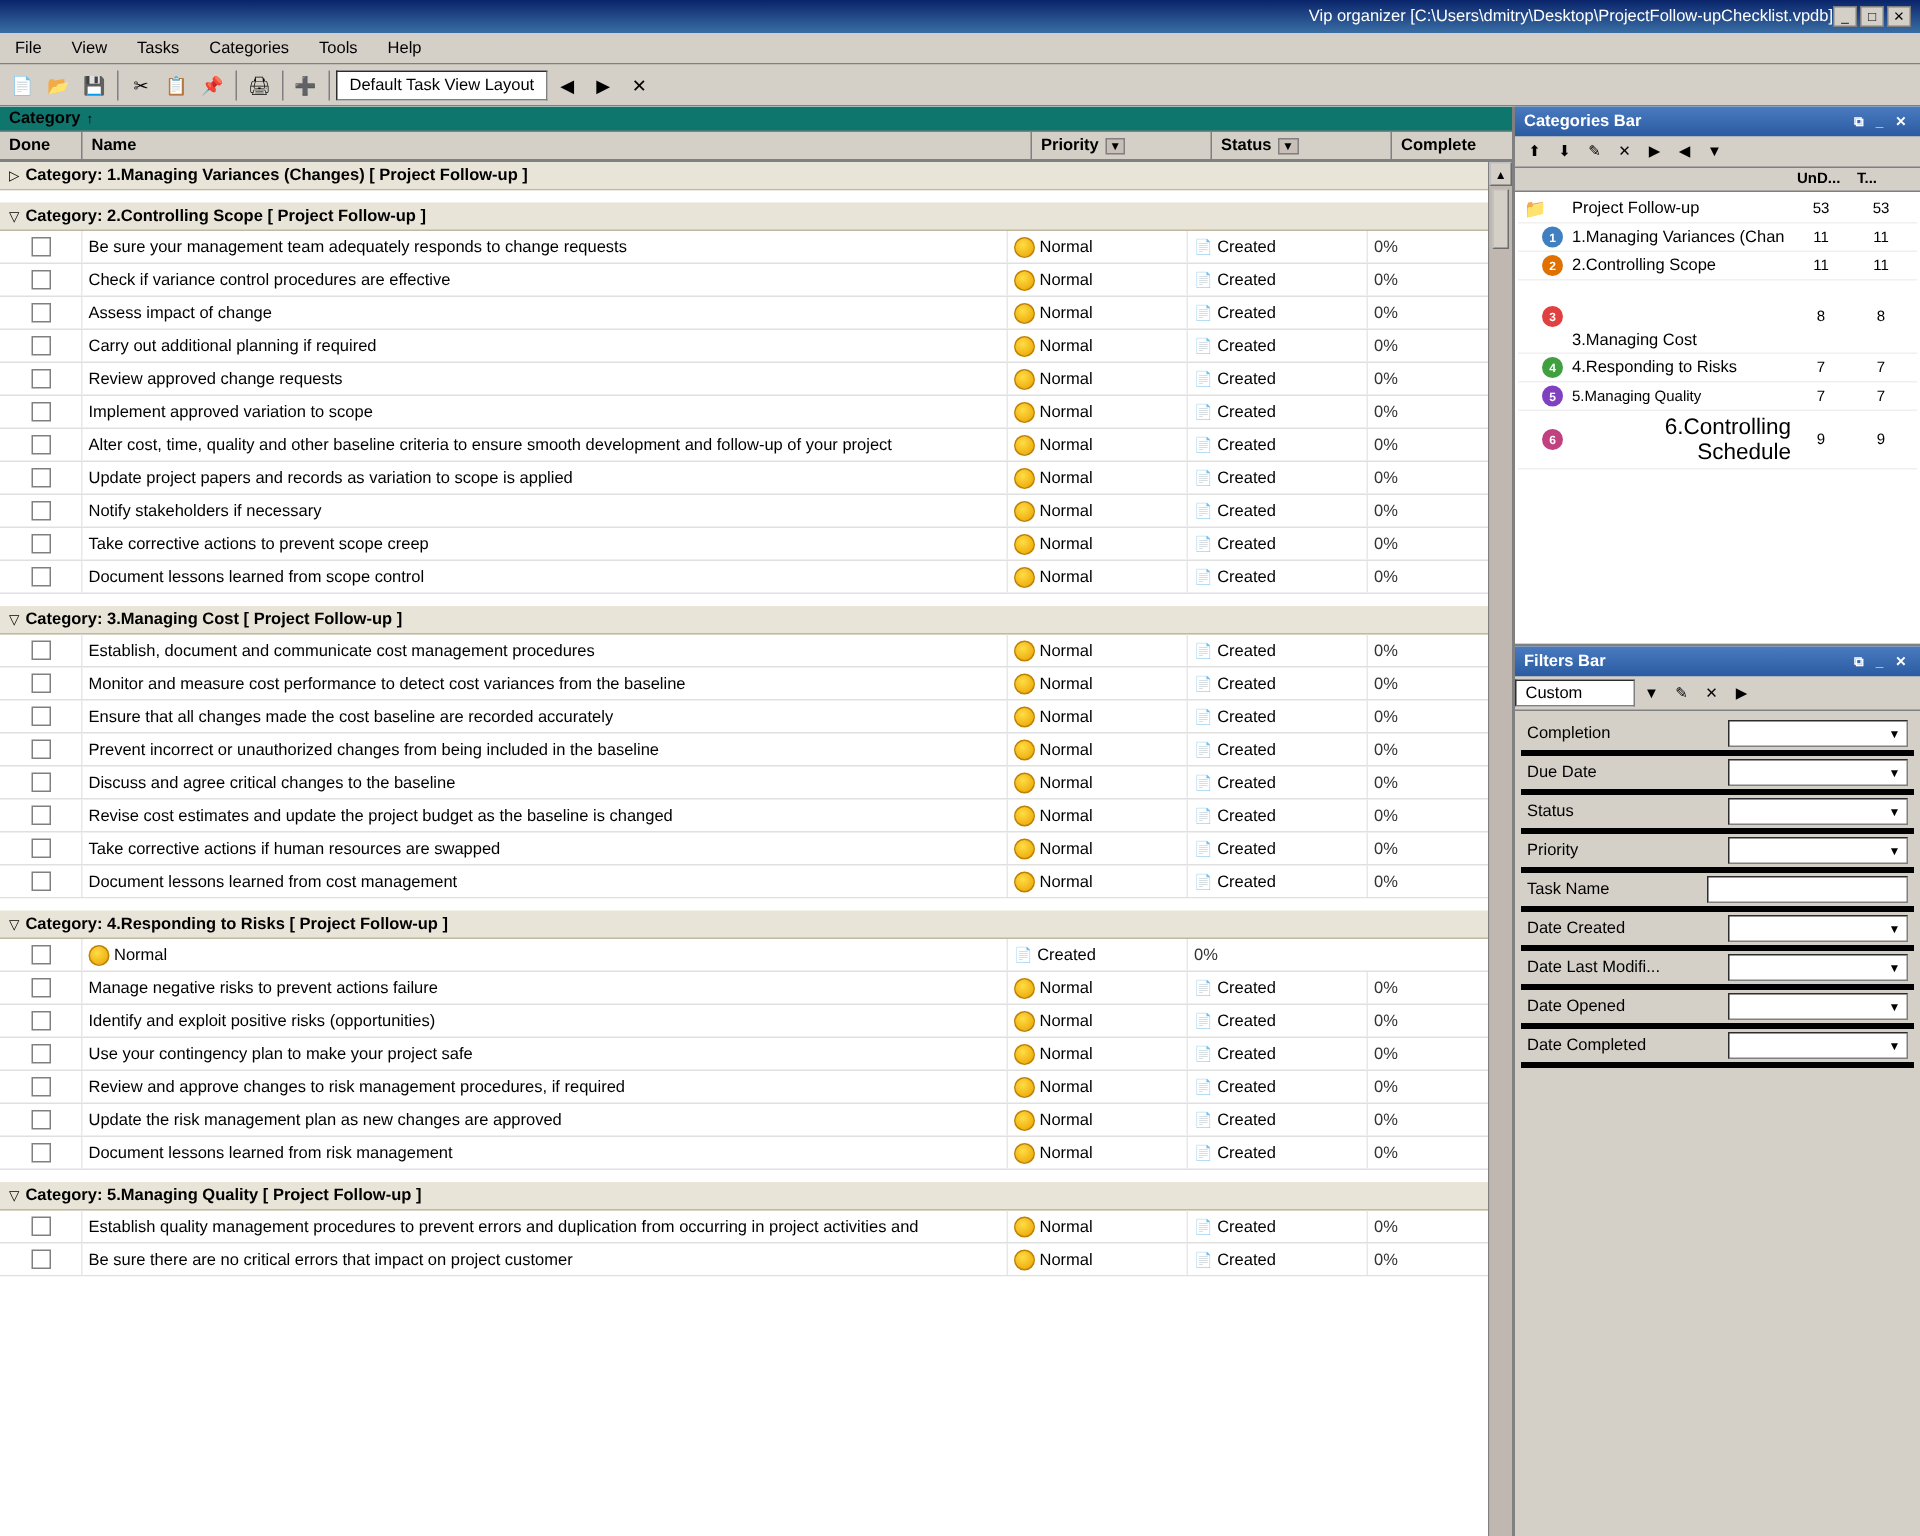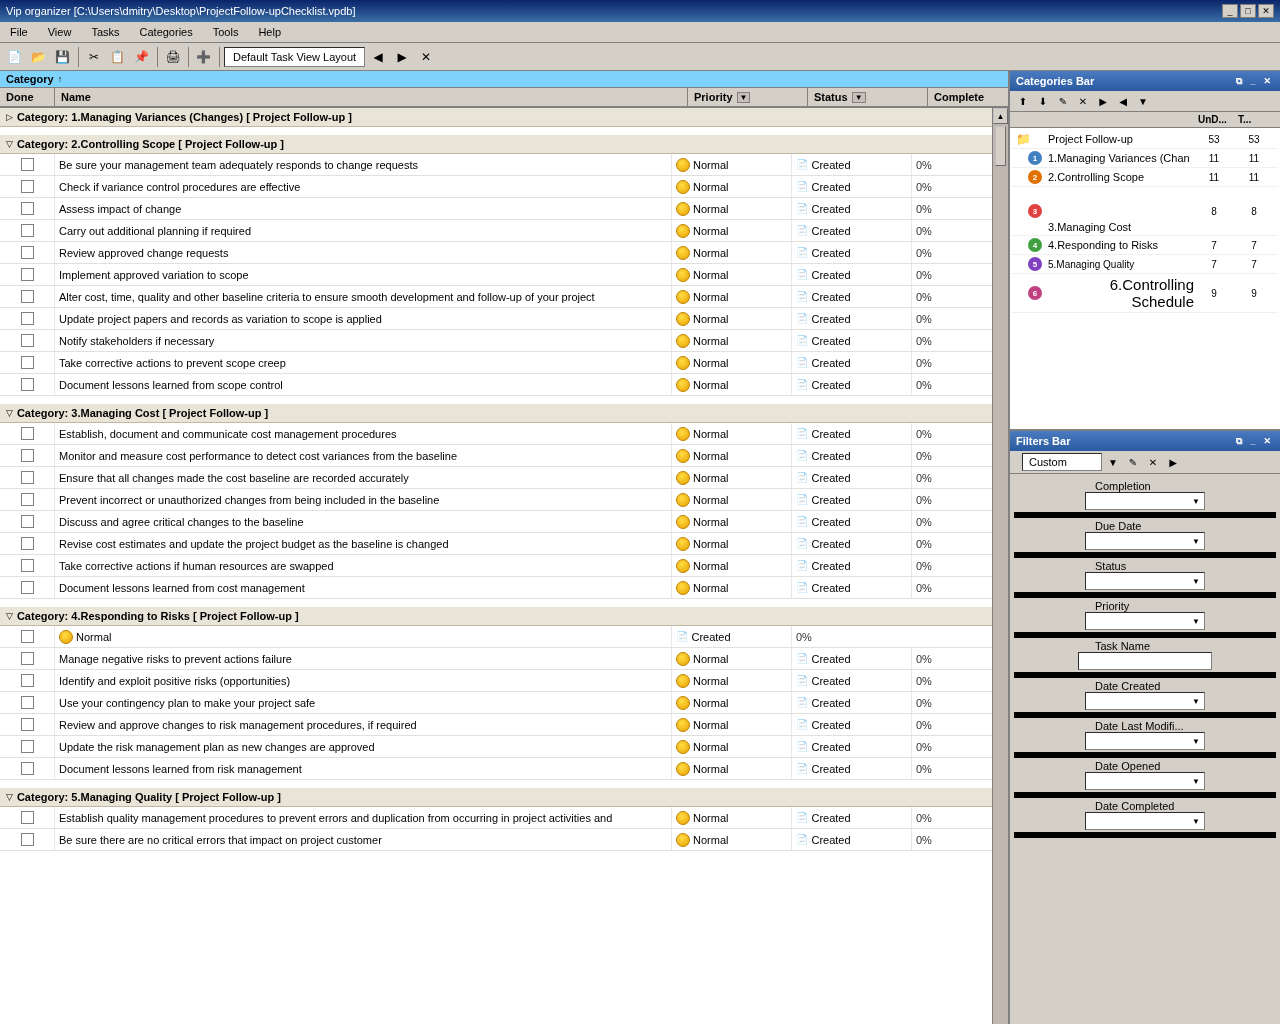--- a/index.html
+++ b/index.html
@@ -1,19 +1,19 @@
 <!DOCTYPE html>
 <html><head>
   <meta charset="utf-8">
   <style>
     * { box-sizing: border-box; margin: 0; padding: 0; }
     body { font-family: 'Segoe UI', Tahoma, Geneva, Verdana, sans-serif; font-size: 11px; background: #d4d0c8; overflow: hidden; }
     
     
-    .title-bar { background: linear-gradient(to bottom, #0a246a, #3a6ea5); color: white; padding: 3px 6px; display: flex; justify-content: space-between; align-items: center; height: 22px; }
+    .title-bar { background: linear-gradient(to bottom, #0a246a, #3a6ea5); color: white; padding: 3px 6px; display: flex; justify-content: flex-end; align-items: center; height: 22px; }
     .title-bar-title { font-size: 11px; }
     .title-bar-controls { display: flex; gap: 2px; }
     .title-bar-btn { width: 16px; height: 14px; background: #d4d0c8; border: 1px solid #808080; font-size: 9px; display: flex; align-items: center; justify-content: center; cursor: pointer; color: black; }
     .title-bar-btn.close { background: #d4d0c8; }
 
     
     .menu-bar { background: #d4d0c8; padding: 2px 4px; display: flex; gap: 8px; border-bottom: 1px solid #808080; }
     .menu-item { padding: 2px 6px; font-size: 11px; cursor: pointer; }
 
     
@@ -22,21 +22,21 @@
     .toolbar-separator { width: 1px; height: 20px; background: #808080; margin: 0 2px; }
     .toolbar-layout { background: white; border: 1px inset #808080; padding: 2px 8px; font-size: 11px; height: 20px; display: flex; align-items: center; }
 
     
     .main-layout { display: flex; height: calc(100vh - 52px); }
 
     
     .task-panel { flex: 1; display: flex; flex-direction: column; background: white; border-right: 2px solid #808080; overflow: hidden; }
 
     
-    .category-bar { background: #7dd3fc; border-bottom: 1px solid #808080; padding: 2px 6px; display: flex; align-items: center; gap: 4px; }
+    .category-bar { background: #0f766e; border-bottom: 1px solid #808080; padding: 2px 6px; display: flex; align-items: center; gap: 4px; }
     .category-label { font-weight: bold; font-size: 11px; }
     .sort-arrow { font-size: 9px; }
 
     
     .table-header { display: grid; grid-template-columns: 55px 1fr 120px 120px 80px; background: #d4d0c8; border-bottom: 2px solid #808080; }
     .th { padding: 3px 6px; font-weight: bold; font-size: 11px; border-right: 1px solid #808080; display: flex; align-items: center; gap: 4px; }
     .th:last-child { border-right: none; }
 
     
     .task-list { overflow-y: auto; flex: 1; }
@@ -79,25 +79,25 @@
     .cat-tree { background: white; flex: 1; padding: 2px; overflow-y: auto; }
     .cat-tree-header { display: grid; grid-template-columns: 1fr 40px 40px; background: #d4d0c8; padding: 1px 4px; font-size: 10px; font-weight: bold; border-bottom: 1px solid #808080; }
     .cat-tree-header-cell { padding: 1px 2px; }
 
     .tree-item { display: grid; grid-template-columns: 1fr 40px 40px; padding: 2px 4px; font-size: 11px; border-bottom: 1px solid #f0f0f0; align-items: center; }
     .tree-item-label { display: flex; align-items: center; gap: 3px; }
     .tree-item-count { text-align: center; font-size: 10px; }
 
     
     .filters-panel { background: #d4d0c8; flex: 1; display: flex; flex-direction: column; }
-    .filter-toolbar { background: #d4d0c8; padding: 2px 12px; display: flex; gap: 2px; align-items: center; border-bottom: 1px solid #808080; }
+    .filter-toolbar { background: #d4d0c8; padding: 2px 0; display: flex; gap: 2px; align-items: center; border-bottom: 1px solid #808080; }
     .filter-name-box { background: white; border: 1px inset #808080; padding: 1px 6px; font-size: 11px; height: 18px; display: flex; align-items: center; min-width: 80px; }
     
     .filter-list { background: #d4d0c8; flex: 1; padding: 4px; }
-    .filter-row { display: flex; align-items: center; justify-content: space-between; padding: 2px 4px; border-bottom: 6px solid #000000; min-height: 20px; flex-direction: column; }
+    .filter-row { display: flex; align-items: center; justify-content: space-between; padding: 2px 4px; border-bottom: 4px solid #000000; min-height: 20px; }
     .filter-label { font-size: 11px; min-width: 100px; }
     .filter-select { background: white; border: 1px inset #808080; height: 18px; min-width: 120px; font-size: 10px; display: flex; align-items: center; justify-content: space-between; padding: 0 4px; cursor: pointer; }
     .filter-dropdown-arrow { font-size: 8px; }
     .filter-text-input { background: white; border: 1px inset #808080; height: 18px; min-width: 120px; font-size: 10px; }
 
     .scrollbar-v { width: 16px; background: #d4d0c8; border-left: 1px solid #808080; display: flex; flex-direction: column; }
     .scroll-btn { height: 16px; background: #d4d0c8; border: 1px outset #c0c0c0; display: flex; align-items: center; justify-content: center; font-size: 8px; cursor: pointer; }
     .scroll-track { flex: 1; background: #c0b8b0; }
     .scroll-thumb { height: 40px; background: #d4d0c8; border: 1px outset #c0c0c0; margin: 2px; }
 

